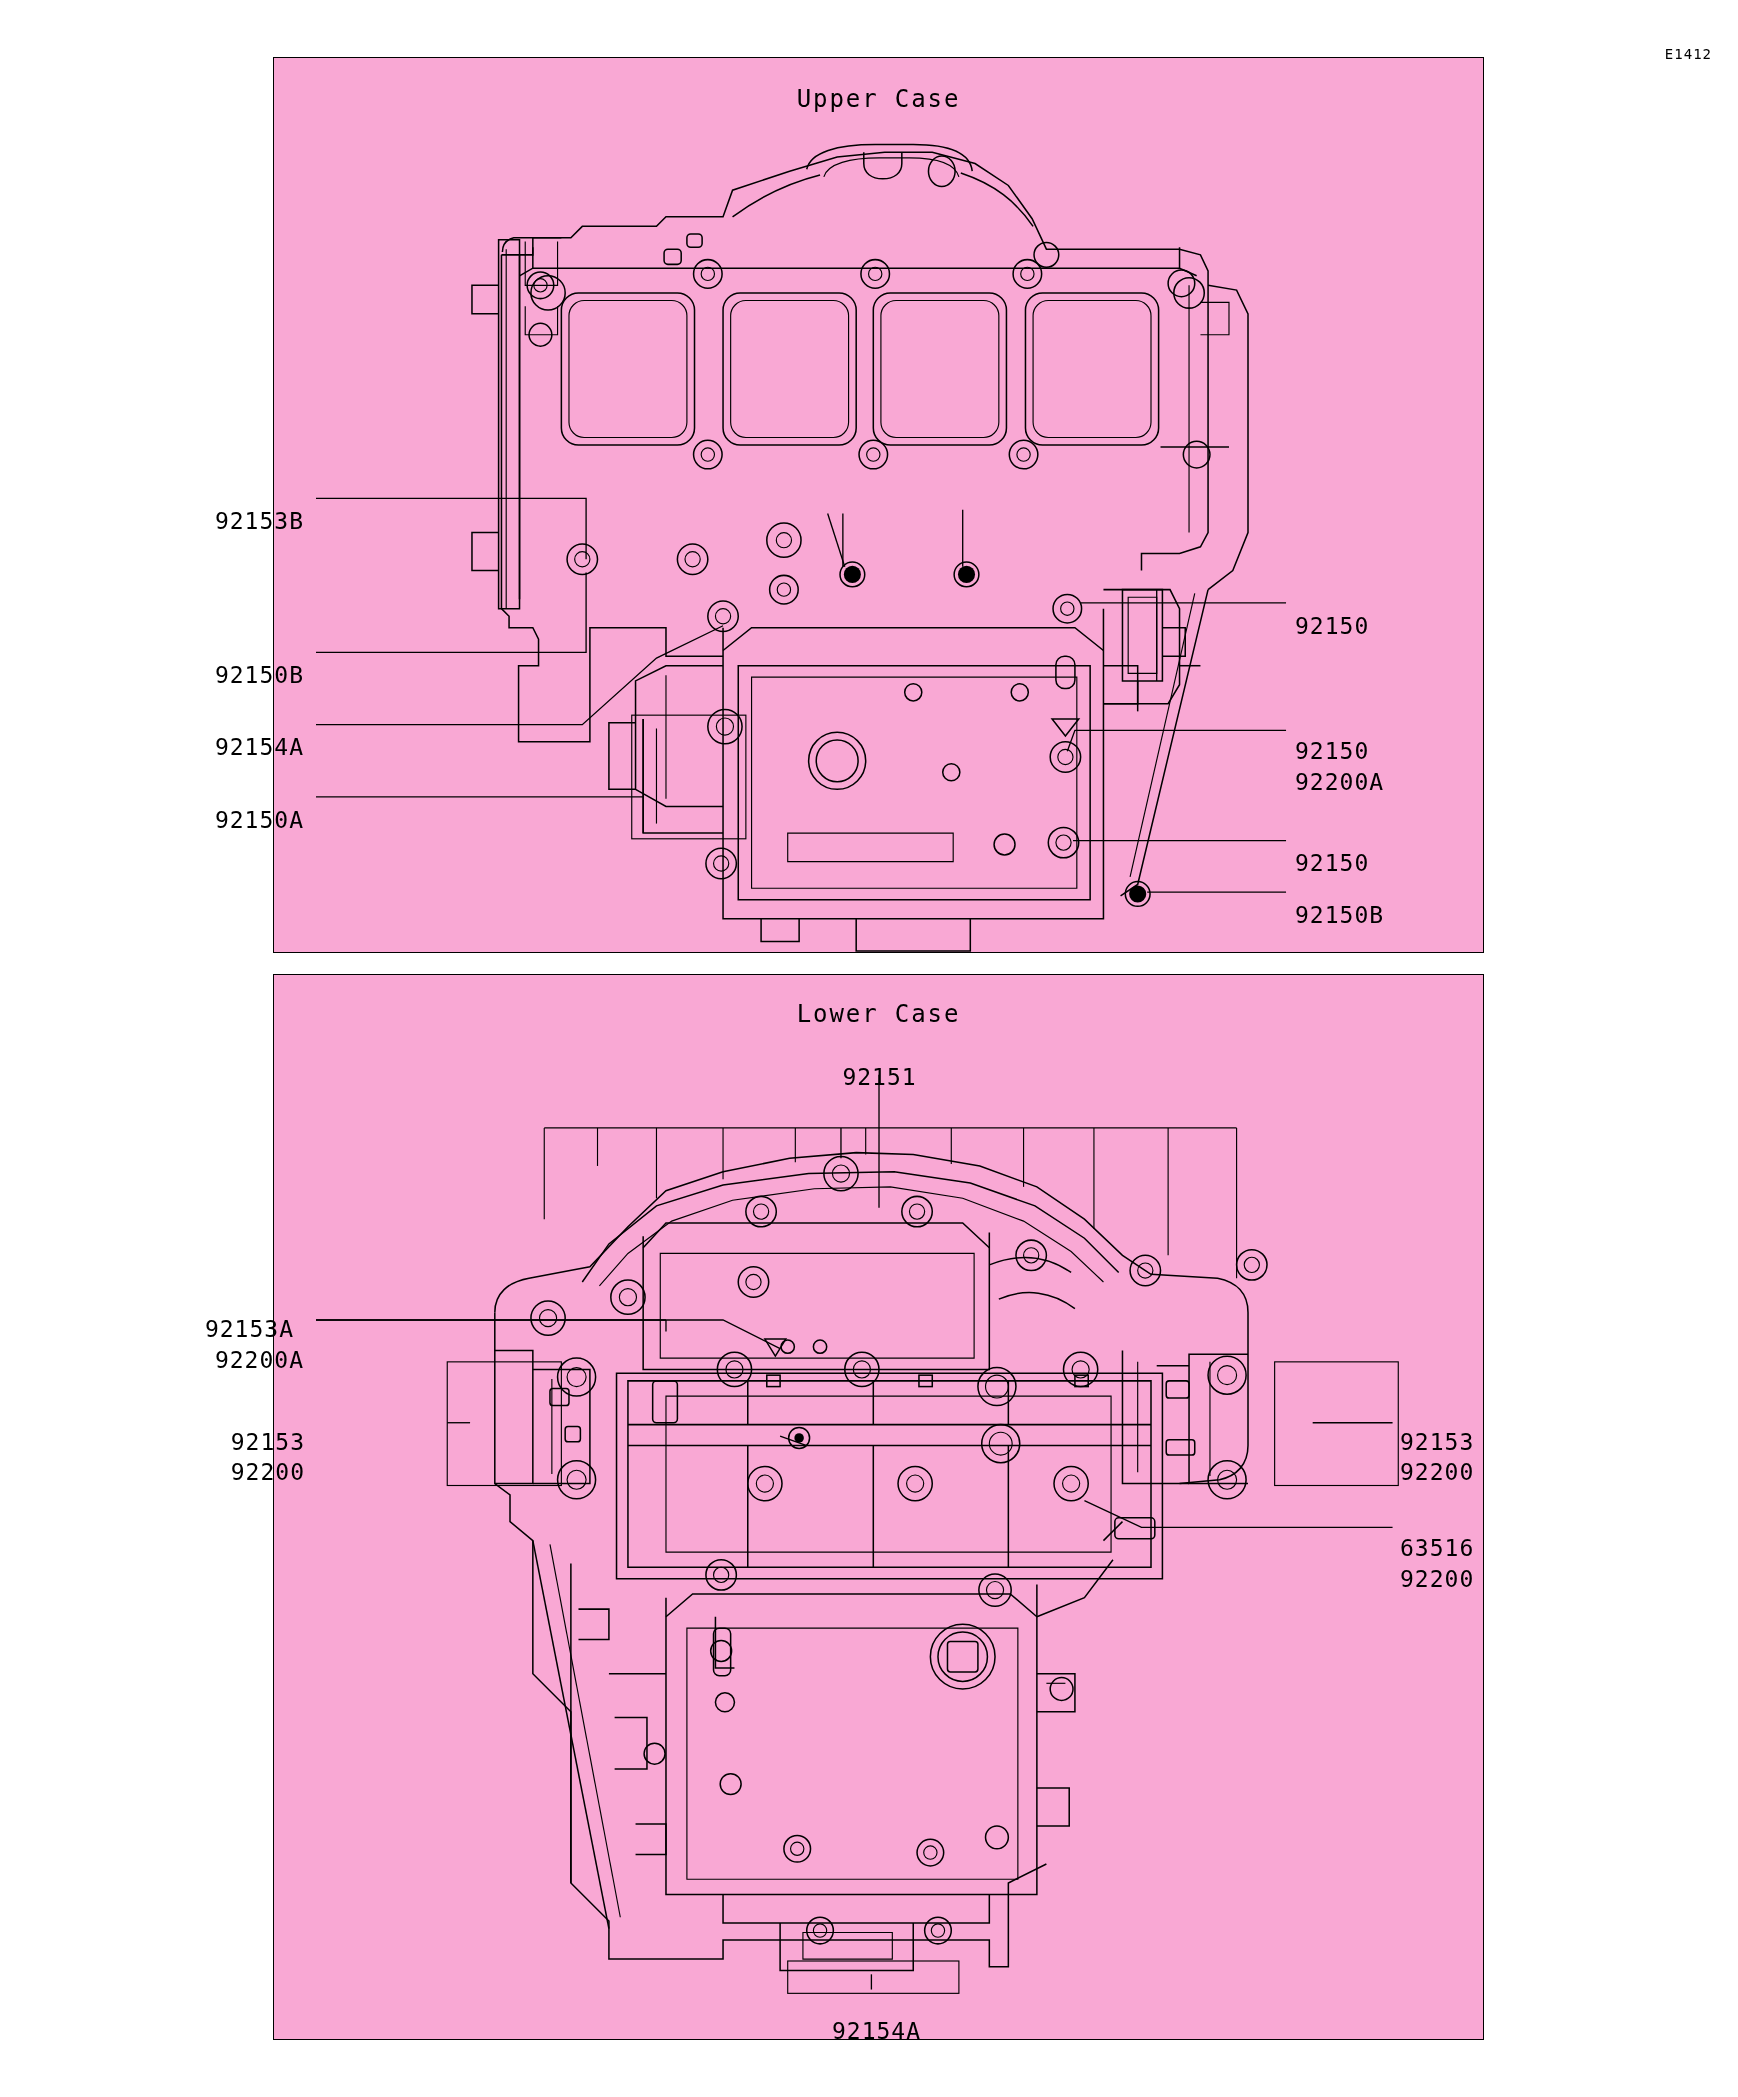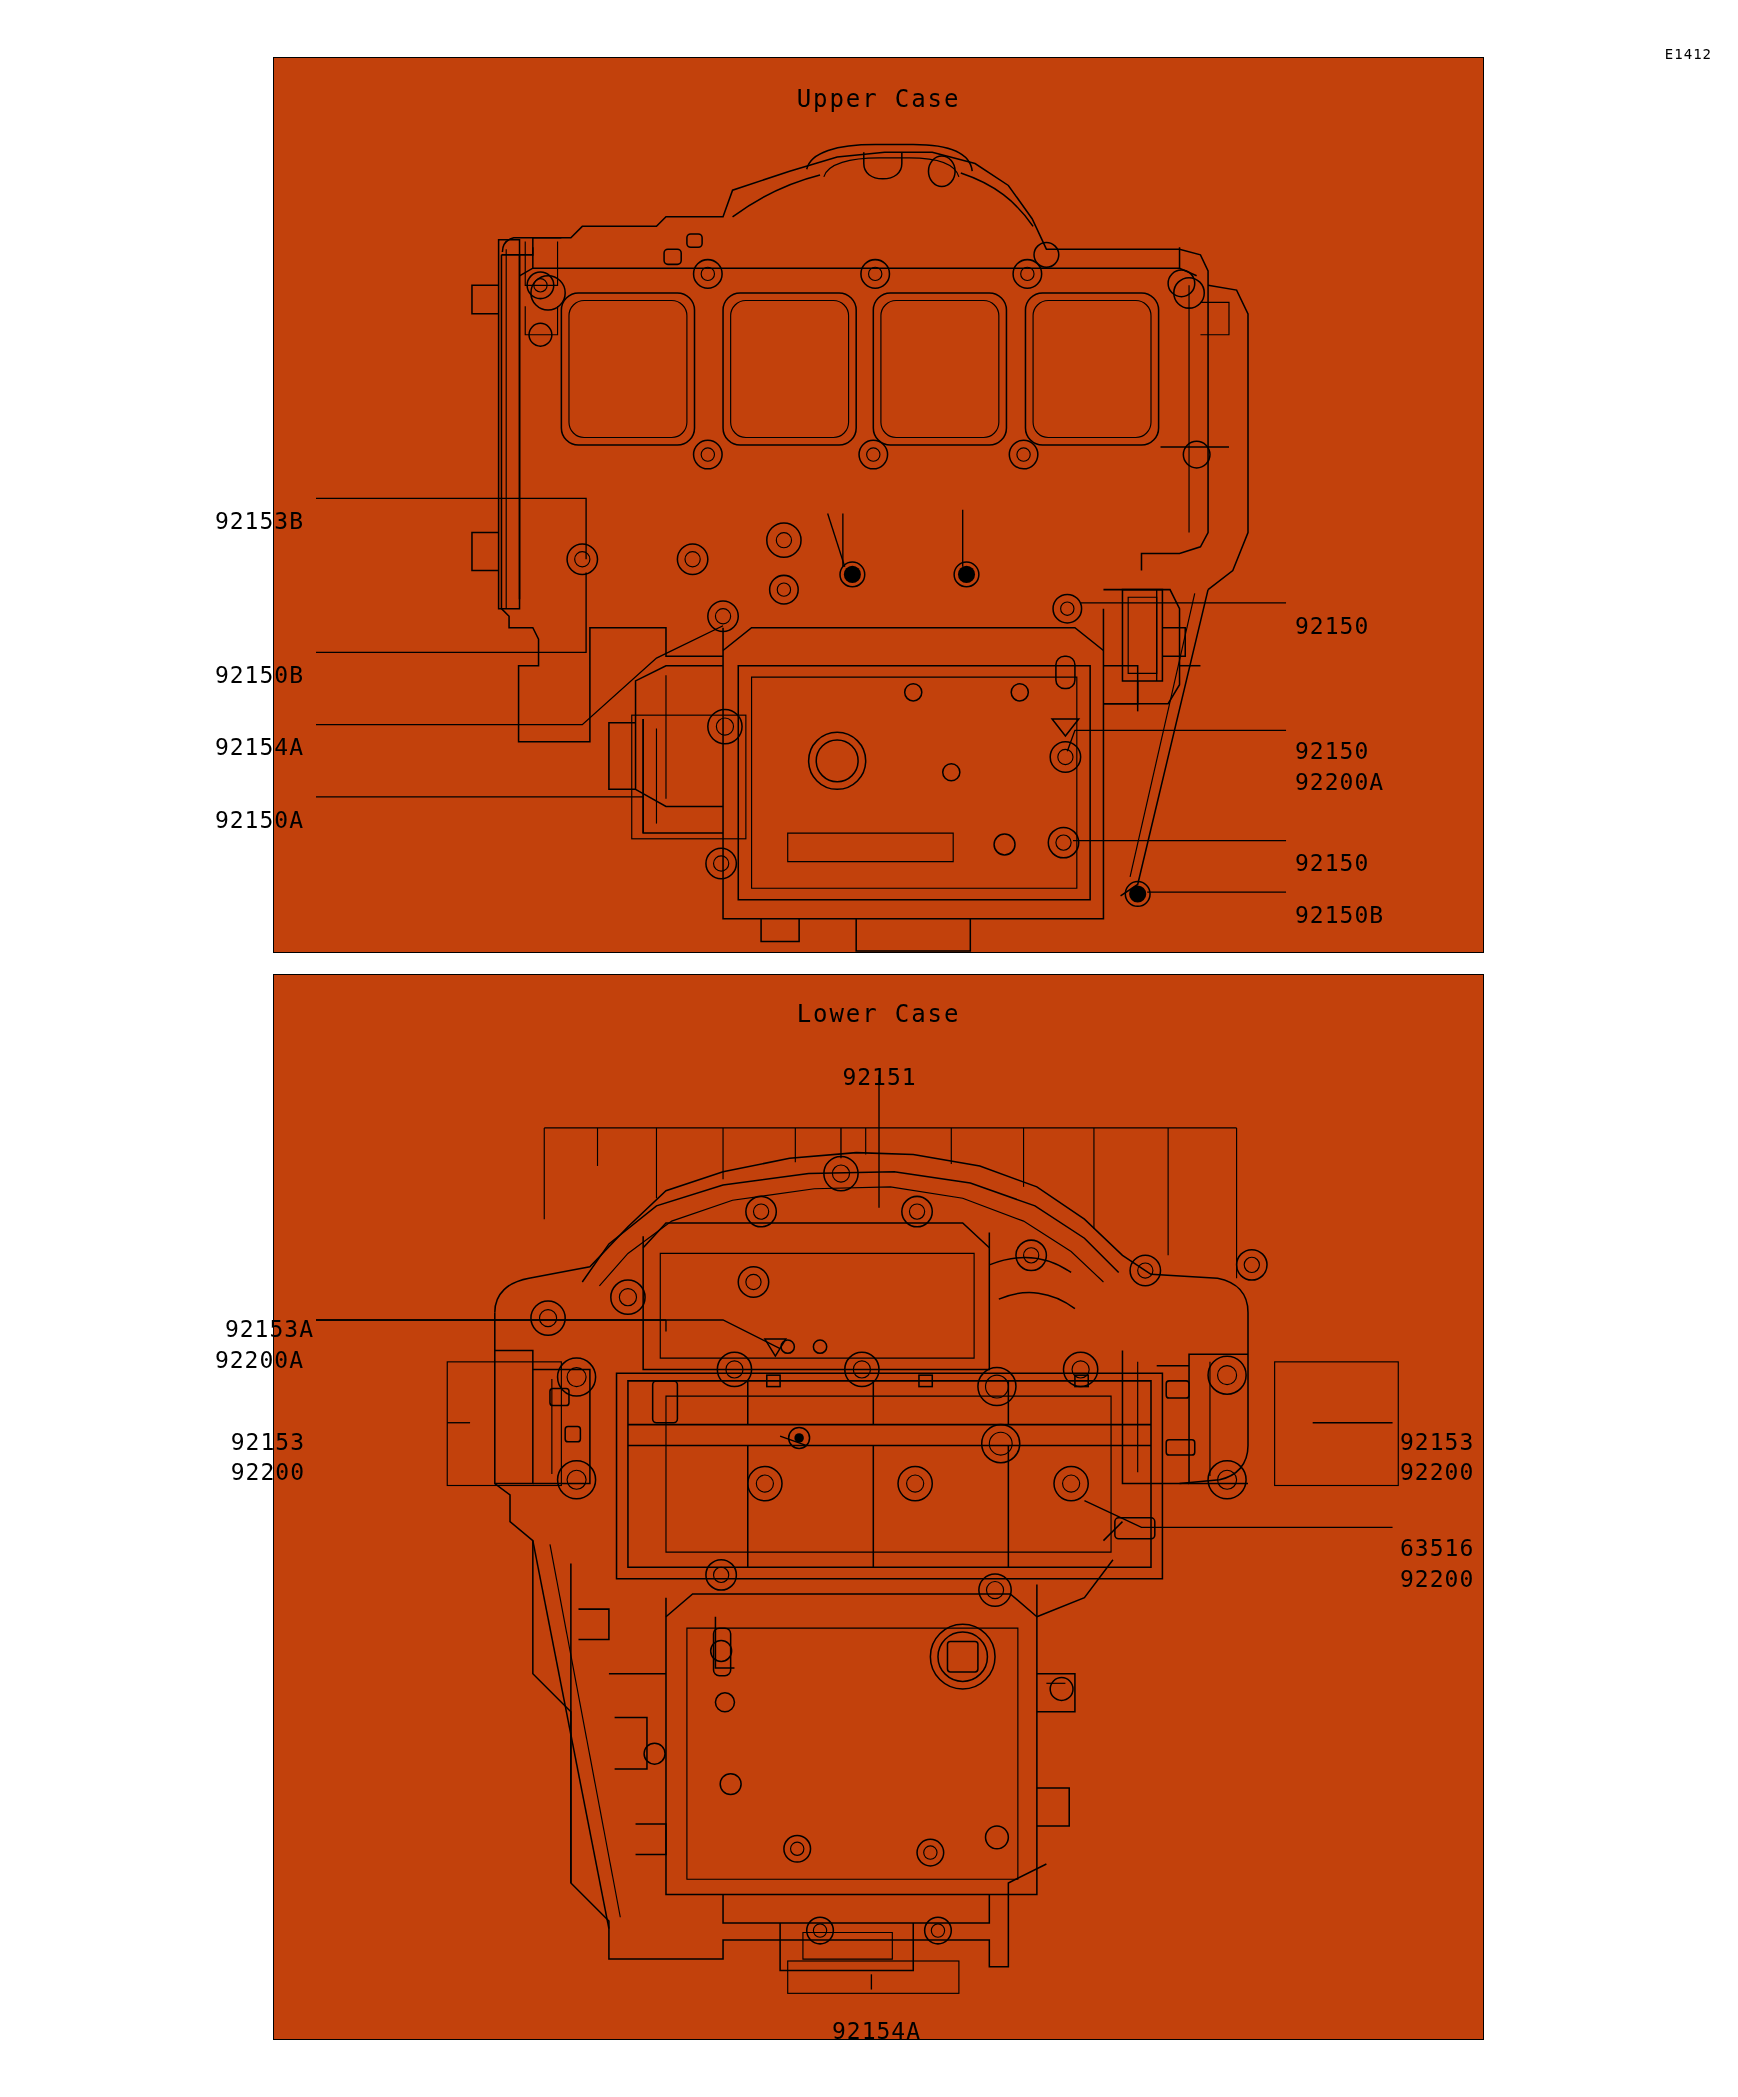--- a/index.html
+++ b/index.html
@@ -26,21 +26,21 @@
     right: 27px;
     top: 46px;
     font-size: 14px;
     letter-spacing: 1px;
     font-family: "DejaVu Sans Mono", monospace;
   }
   .panel {
     position: absolute;
     border: 1.9px solid #000000;
     box-sizing: border-box;
-    background: #c2410c;
+    background: #f9a8d4;
   }
   #panel-upper {
     left: 273px;
     top: 57px;
     width: 1211px;
     height: 896px;
   }
   #panel-lower {
     left: 273px;
     top: 974px;
@@ -104,21 +104,21 @@
   <div class="label right" style="left:171px; top:786px; width:133px;">92150A</div>
 
   <div class="label" style="left:1295px; top:592px;">92150</div>
   <div class="label" style="left:1295px; top:717px;">92150</div>
   <div class="label" style="left:1295px; top:748px;">92200A</div>
   <div class="label" style="left:1295px; top:829px;">92150</div>
   <div class="label" style="left:1295px; top:881px;">92150B</div>
 
   <div class="label center" style="left:808px; top:1043px; width:143px;">92151</div>
 
-  <div class="label right" style="left:181px; top:1295px; width:133px;">92153A</div>
+  <div class="label right" style="left:161px; top:1295px; width:133px;">92153A</div>
   <div class="label right" style="left:171px; top:1326px; width:133px;">92200A</div>
 
   <div class="label right" style="left:181px; top:1408px; width:124px;">92153</div>
   <div class="label right" style="left:181px; top:1438px; width:124px;">92200</div>
 
   <div class="label" style="left:1400px; top:1408px;">92153</div>
   <div class="label" style="left:1400px; top:1438px;">92200</div>
 
   <div class="label" style="left:1400px; top:1514px;">63516</div>
   <div class="label" style="left:1400px; top:1545px;">92200</div>

